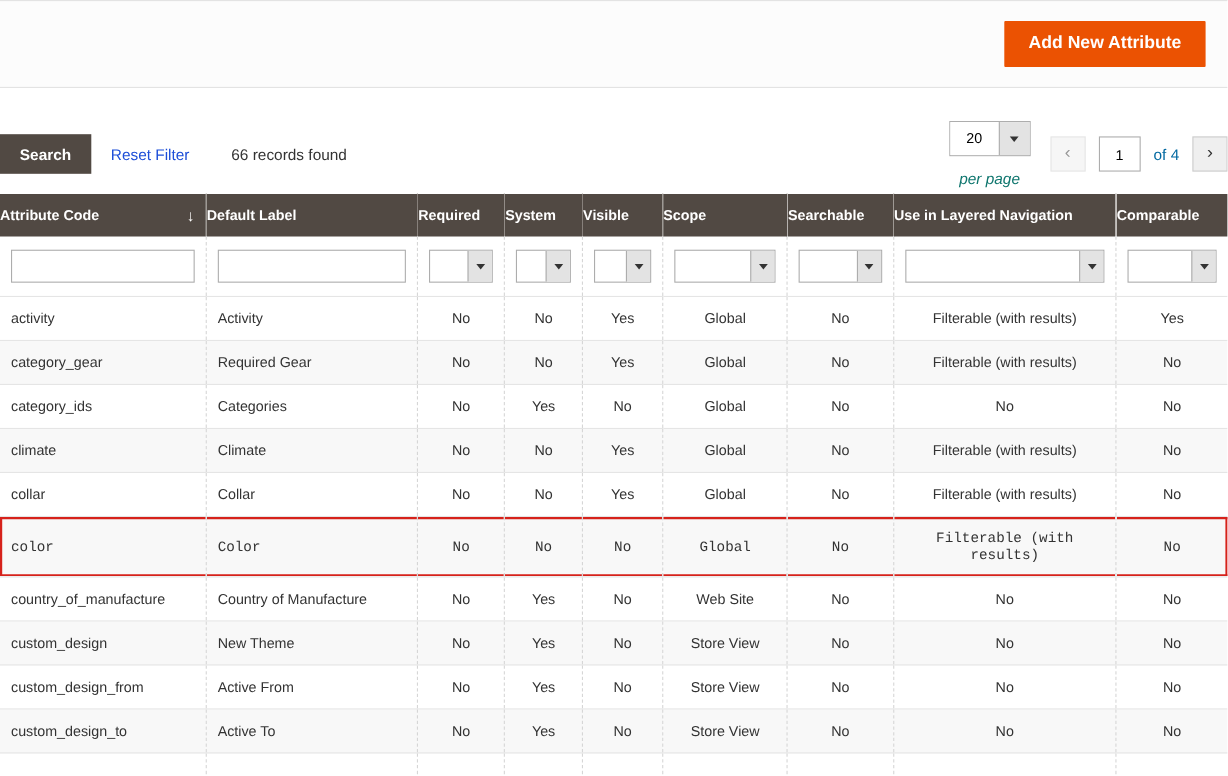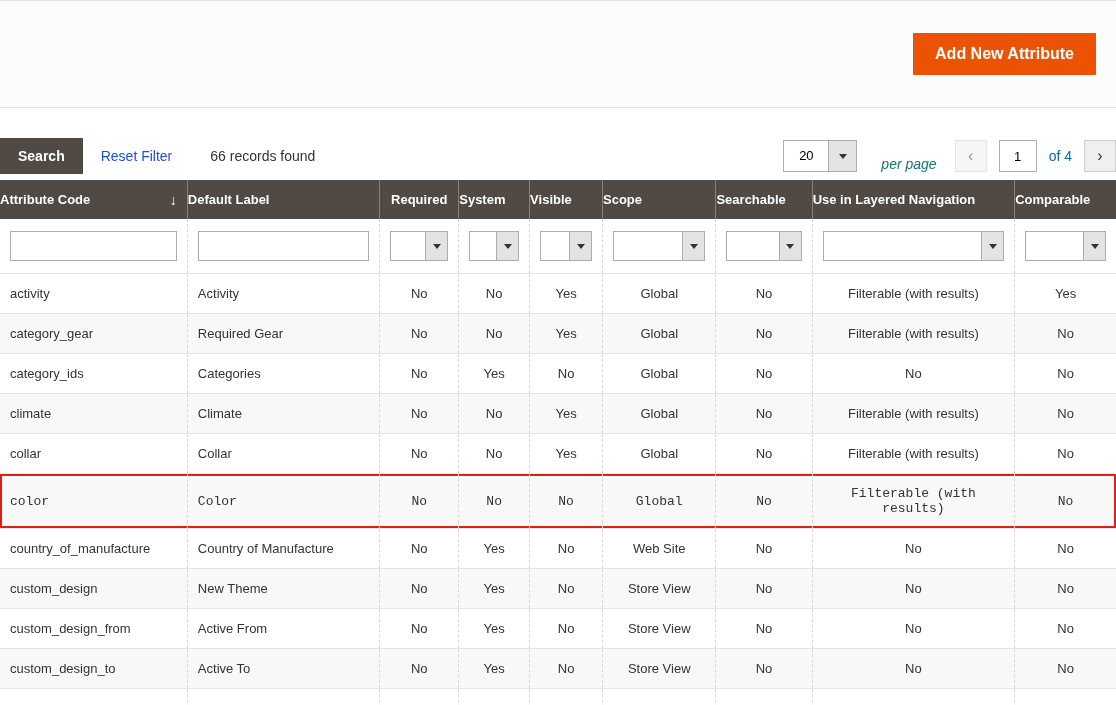--- a/index.html
+++ b/index.html
@@ -9,21 +9,21 @@
     color: #333;
     font-size: 13px;
   }
   .page-wrap { width: 1116px; height: 705px; position: relative; overflow: hidden; }
 
   
   .action-bar {
     border-top: 1px solid #e3e3e3;
     border-bottom: 1px solid #e3e3e3;
     background: #fcfcfc;
-    padding: 32px 20px;
+    padding: 18px 20px;
     display: flex;
     justify-content: flex-end;
   }
   .btn-primary {
     background: #eb5202;
     color: #fff;
     border: none;
     padding: 12px 22px;
     font-size: 16px;
     font-weight: 600;
@@ -52,21 +52,21 @@
     font-size: 14px;
     cursor: pointer;
     text-decoration: none;
   }
   .records {
     color: #333;
     font-size: 14px;
     margin-left: 20px;
   }
   .spacer { flex: 1; }
-  .perpage-group { display: flex; align-items: flex-end; gap: 24px; }
+  .perpage-group { display: flex; align-items: center; gap: 12px; flex-direction: column; }
   .perpage-select {
     display: flex;
     border: 1px solid #adadad;
     height: 32px;
   }
   .perpage-value {
     width: 44px;
     text-align: center;
     line-height: 30px;
     font-size: 13px;
@@ -179,21 +179,21 @@
     font-family: Liberation Mono, monospace;
   }
   tbody tr.highlight td:first-child { box-shadow: inset 0 2px 0 0 #d6221b, inset 0 -2px 0 0 #d6221b, inset 2px 0 0 0 #d6221b; }
   tbody tr.highlight td:last-child { box-shadow: inset 0 2px 0 0 #d6221b, inset 0 -2px 0 0 #d6221b, inset -2px 0 0 0 #d6221b; }
 
   .c { text-align: center; }
 
   
   .col-code { width: 185px; }
   .col-label { width: 190px; }
-  .col-req { width: 78px; text-align: center; }
+  .col-req { width: 78px; }
   .col-sys { width: 70px; }
   .col-vis { width: 72px; }
   .col-scope { width: 112px; }
   .col-search { width: 95px; }
   .col-layered { width: 200px; }
   .col-comp { width: 100px; }
 </style>
 </head>
 <body>
 <div class="page-wrap">

